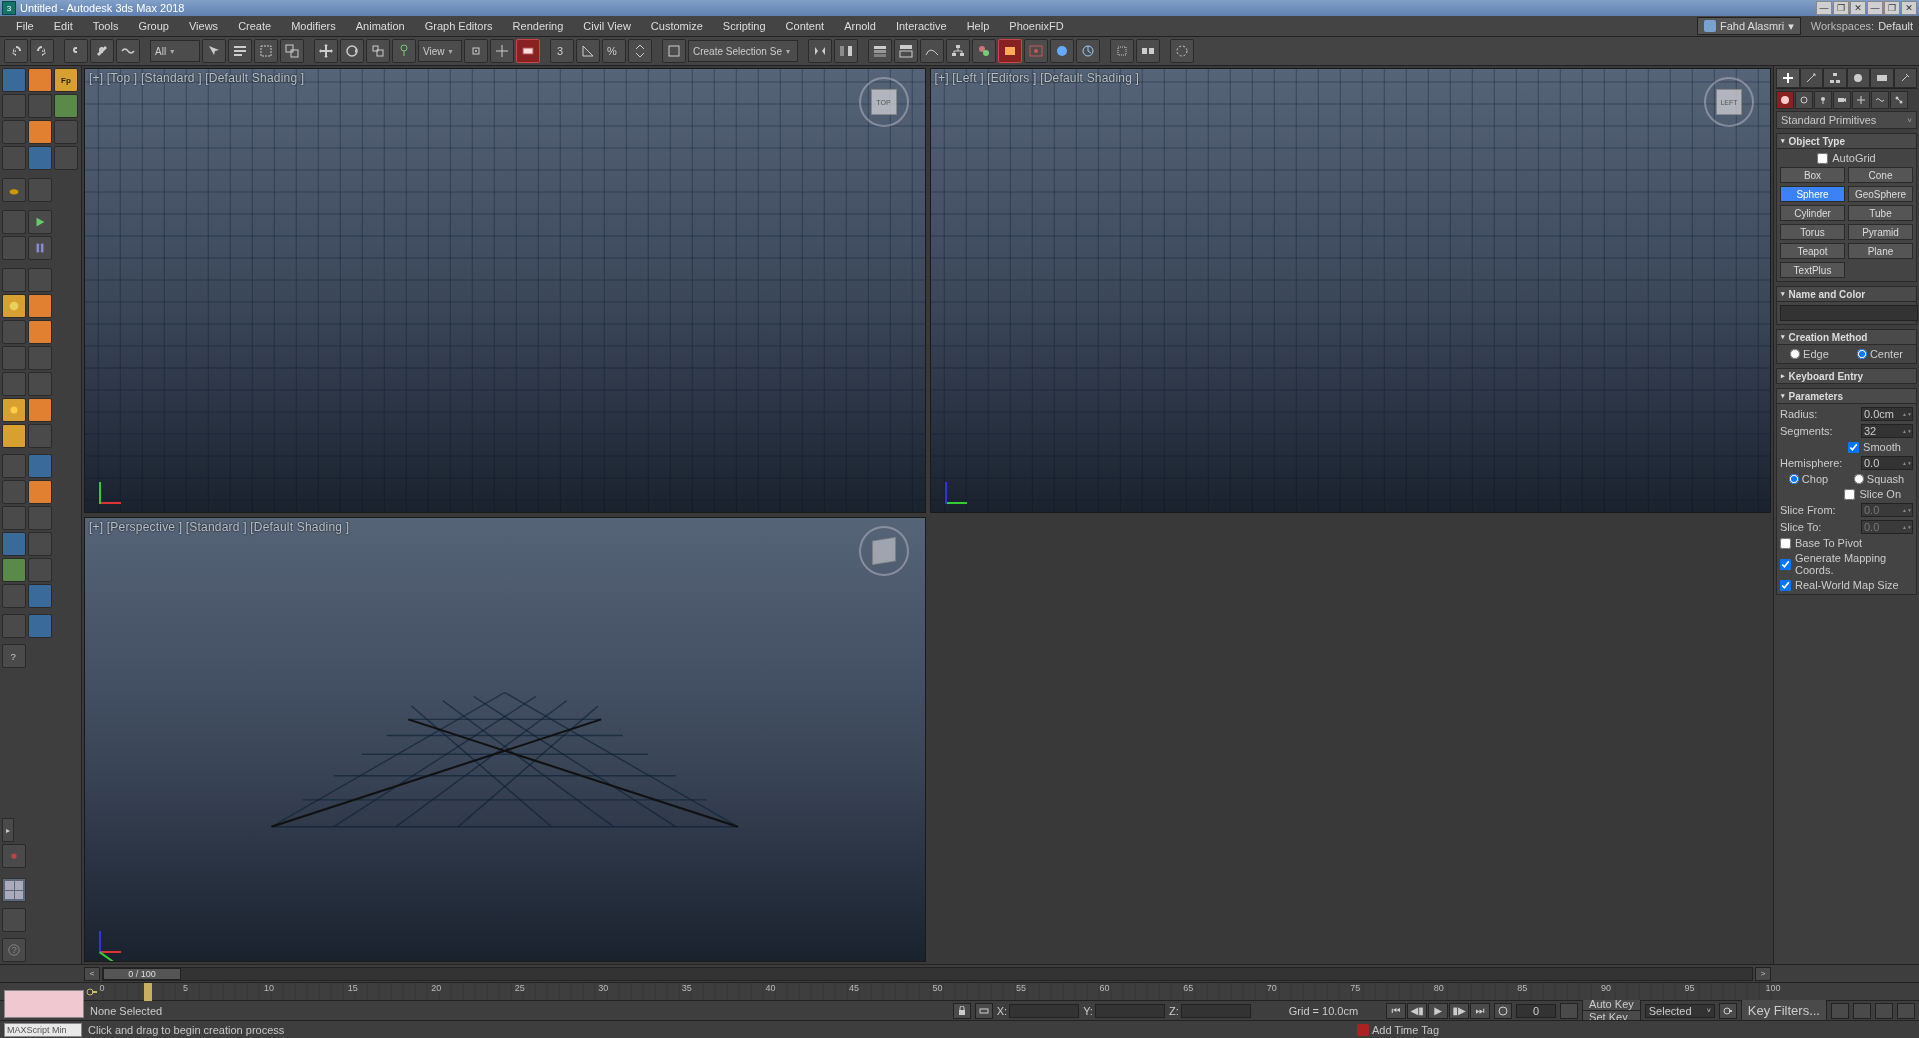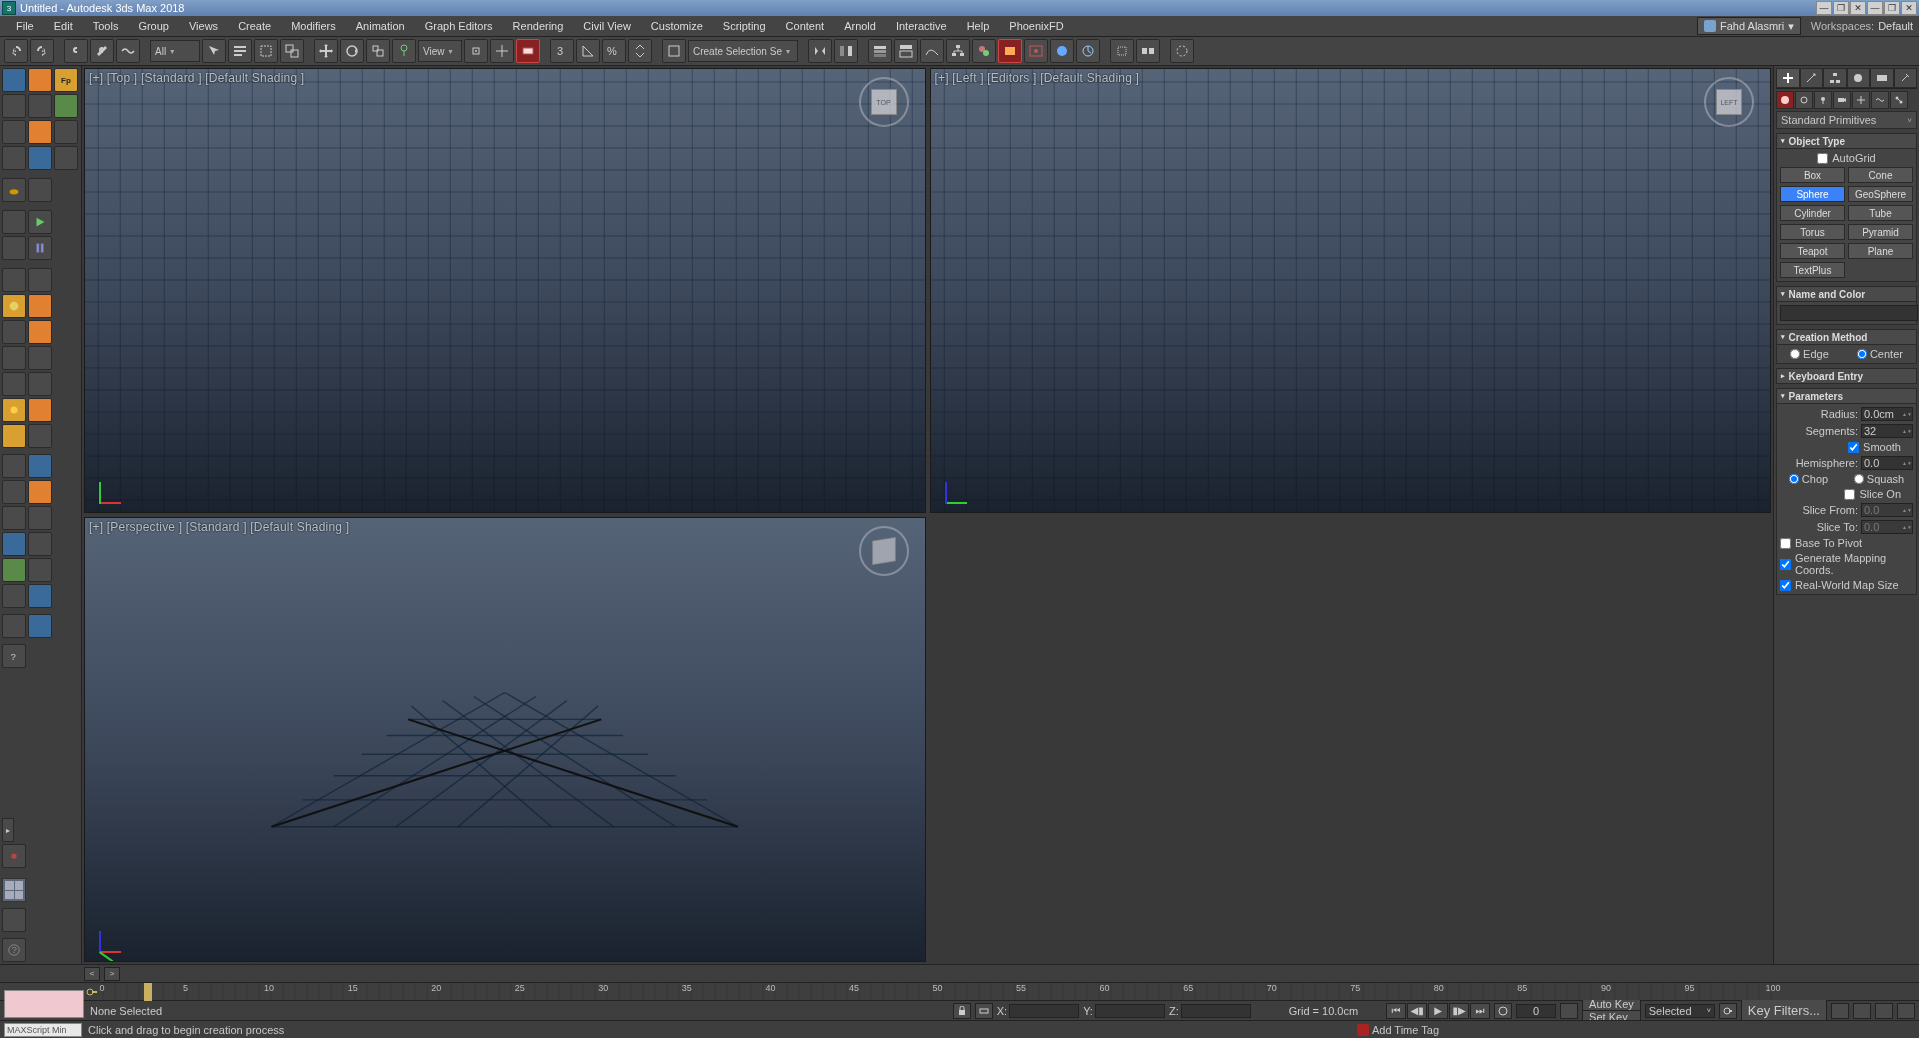--- a/index.html
+++ b/index.html
@@ -88,21 +88,21 @@
 .checkline { display:flex; align-items:center; gap:4px; font-size:10px; color:#ccc; }
 .checkline input { width:11px;height:11px; }
 .btnrow { display:flex; gap:3px; }
 .objbtn { flex:1; height:16px; background:#555; border:1px solid #2a2a2a; font-size:10px; color:#ddd; display:flex;align-items:center;justify-content:center; }
 .objbtn.selected { background:#3b82f6; color:#fff; }
 .nameinput { flex:1; height:16px; background:#333; border:1px solid #222; color:#ccc; padding:0 2px; font-size:10px; }
 .radioline { display:flex; gap:8px; font-size:10px; color:#ccc; align-items:center; justify-content: space-around;}
 .radioline label { display:flex; align-items:center; gap:3px; }
 .radioline input { width:10px;height:10px; }
 .paramrow { display:flex; align-items:center; gap:3px; font-size:10px; }
-.paramrow .plabel { flex:1; text-align:right; color:#ccc; }
+.paramrow .plabel { flex:1; color:#ccc; }
 .spinner { width:52px; height:14px; background:#333; border:1px solid #222; color:#ccc; font-size:10px; padding:0 2px; display:flex; align-items:center; justify-content:space-between; }
 .spinner.disabled { background:#3a3a3a; color:#777; }
 .spinner .spinbtns { width:8px; display:flex; flex-direction:column; font-size:5px; line-height:5px; color:#888;}
 
 
 .timeslider-row { height:18px; background:#3e3e3e; display:flex; align-items:center; border-top:1px solid #222; }
 .timeslider-row .lbtn, .timeslider-row .rbtn { width:16px; height:14px; background:#4a4a4a; border:1px solid #222; display:flex; align-items:center; justify-content:center; font-size:8px; margin:0 2px;}
 .timeslider-track { flex:1; height:14px; background:#333; position:relative; border:1px solid #222;}
 .timeslider-thumb { position:absolute; left:0; top:0; height:12px; width:78px; background:#555; border:1px solid #222; font-size:9px; color:#ddd; display:flex; align-items:center; justify-content:center;}
 
@@ -823,20 +823,23 @@
             <span>Real-World Map Size</span>
           </div>
       </div>
     </div>
   </div>
 </div>
 
 <div class="timeslider-row">
   <div style="width:82px"></div>
   <div class="lbtn">&lt;</div>
+  <div class="timeslider-track">
+    <div class="timeslider-thumb">0 / 100</div>
+  </div>
   <div class="rbtn">&gt;</div>
   <div style="width:146px"></div>
 </div>
 
 <div class="timeruler">
   <div style="width:82px"></div>
   <div class="keyicon">
       <svg viewBox="0 0 12 12">
         <circle cx="4" cy="6" r="3" fill="none" stroke="#cb6"></circle>
         <rect x="6" y="5" width="5" height="2" fill="#cb6"></rect>

